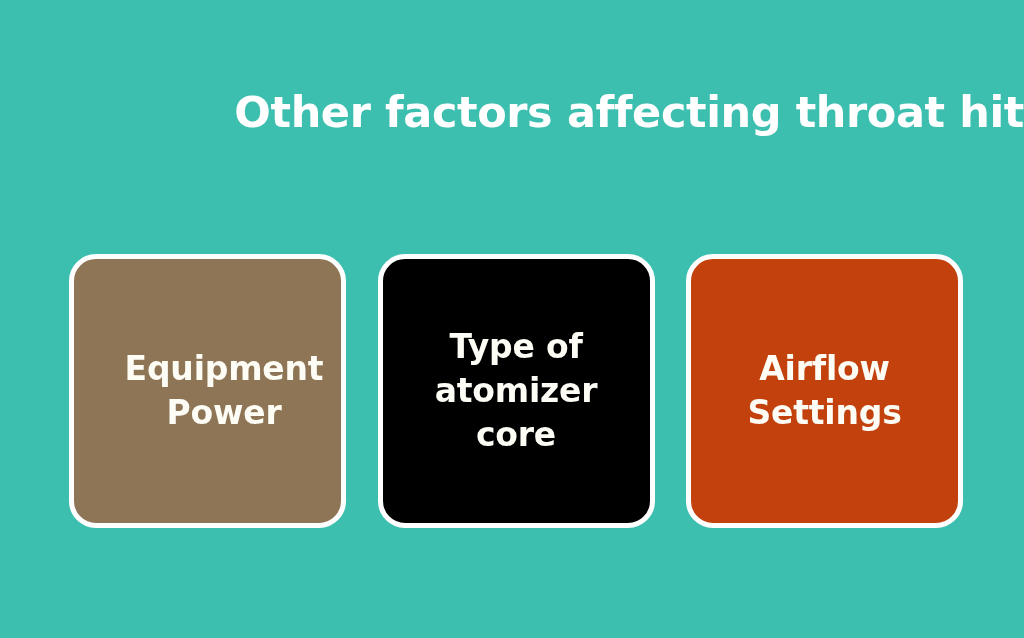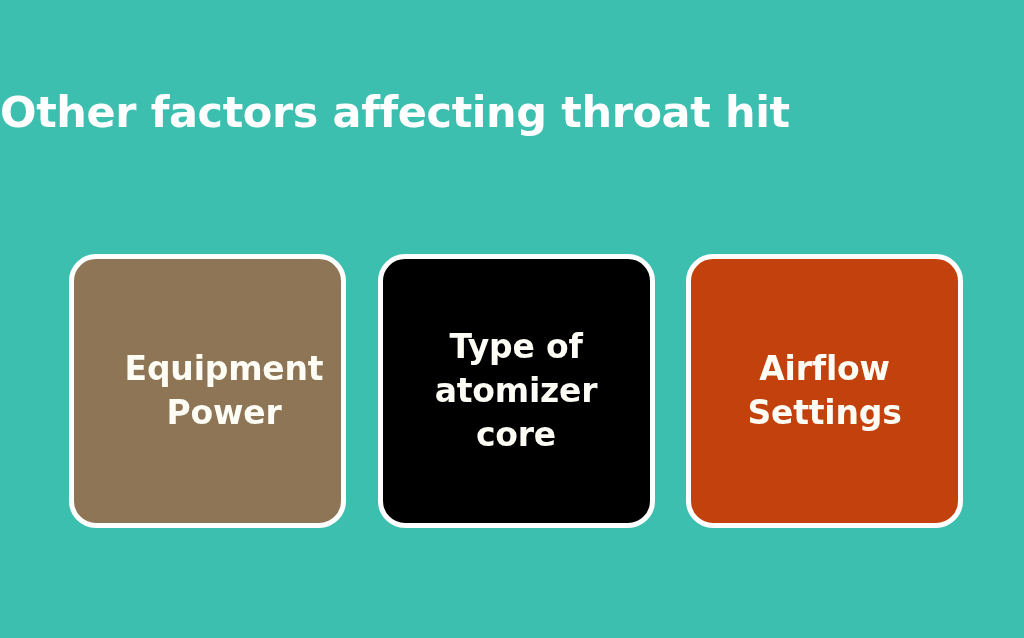--- a/index.html
+++ b/index.html
@@ -20,21 +20,21 @@
     height: 638px;
     background: #3dbfaf;
     box-sizing: border-box;
   }
 
   #heading {
     position: absolute;
     left: 0;
     top: 84px;
     width: 1024px;
-    text-align: left;
+    text-align: right;
     color: #ffffff;
     font-size: 43px;
     font-weight: bold;
     letter-spacing: -0.4px;
     line-height: 56px;
     white-space: nowrap;
   }
 
   #card-row {
     position: absolute;

